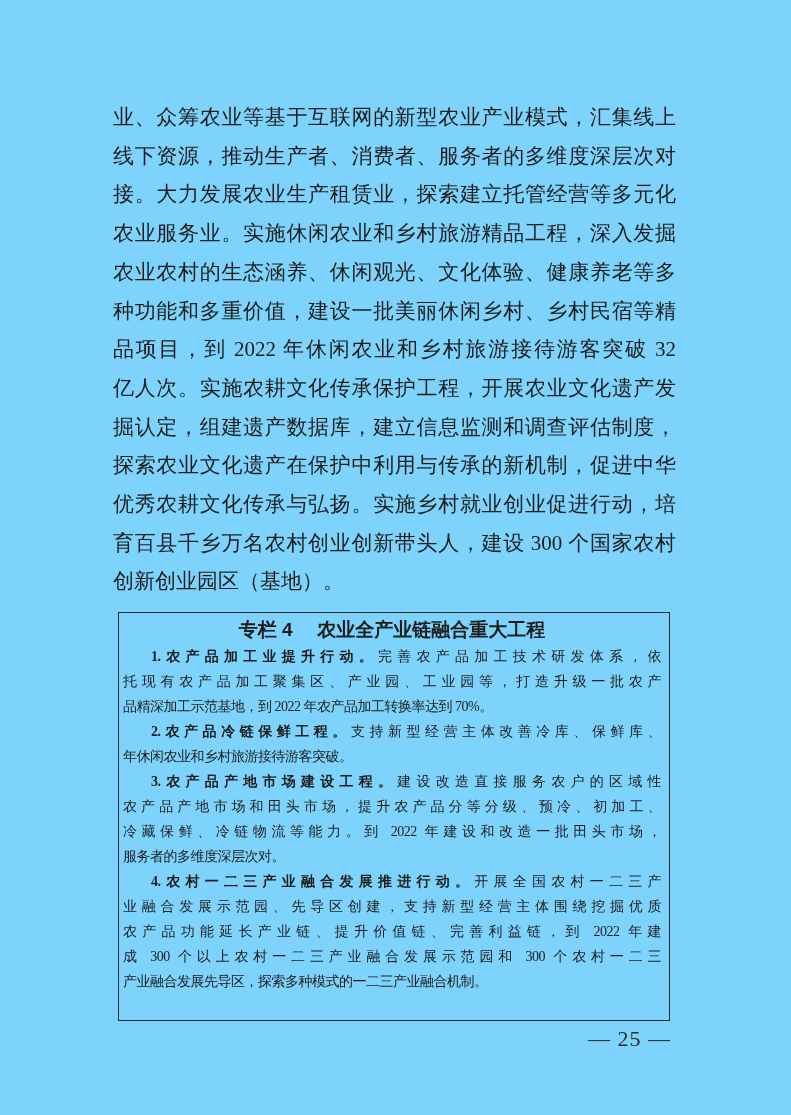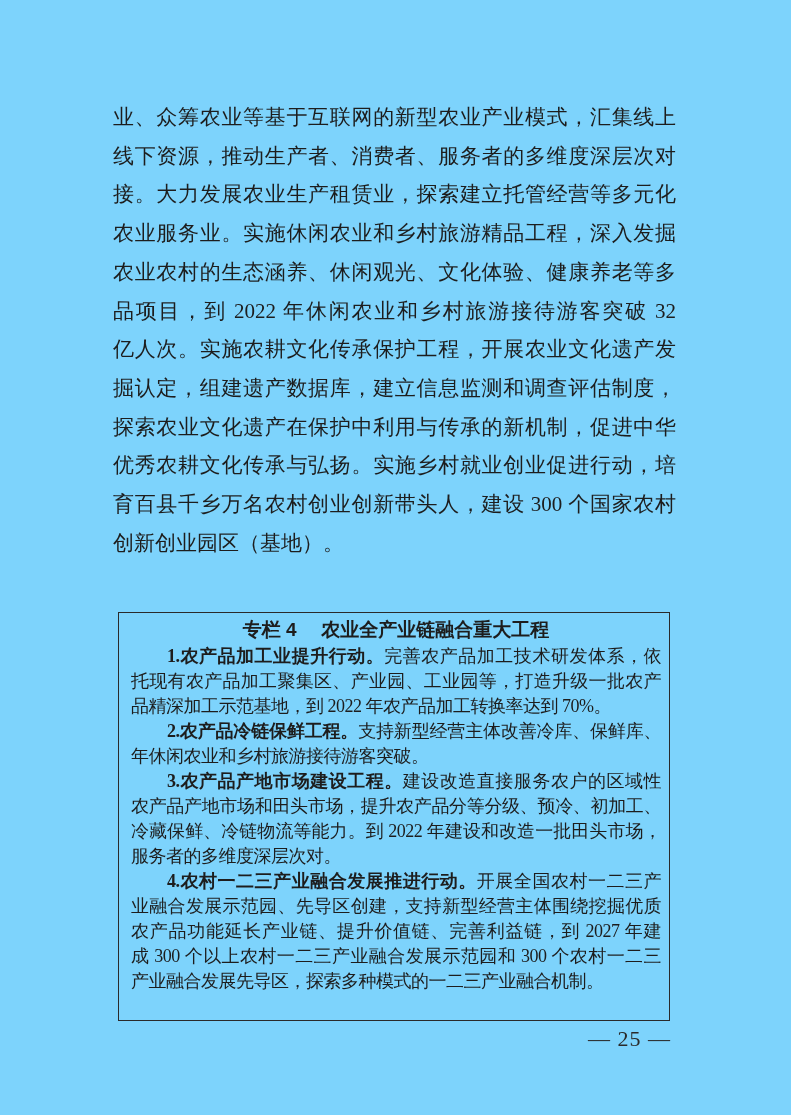--- a/index.html
+++ b/index.html
@@ -32,34 +32,34 @@
     text-align-last: left;
   }
   
   .column-box {
     position: absolute;
     left: 118px;
     top: 612px;
     width: 552px;
     height: 409px;
     border: 1.5px solid #2a2a2a;
-    padding: 2px 8px 2px 12px;
+    padding: 2px 8px 2px 4px;
     overflow: hidden;
   }
   .box-title {
     text-align: center;
     font-family: "Liberation Sans", "DejaVu Sans", sans-serif;
     font-weight: bold;
     font-size: 19px;
     line-height: 29px;
     white-space: nowrap;
   }
   .box-title .title-label { margin-right: 1.3em; }
   .box-paragraphs {
-    font-size: 18px;
+    font-size: 14px;
     line-height: 25px;
     letter-spacing: -0.5px;
   }
   .bline {
     text-align: justify;
     text-align-last: justify;
   }
   .bline.last {
     text-align-last: left;
   }
@@ -81,20 +81,21 @@
 <body>
 
 <div class="page">
 
   <div class="body-text" id="body-text">
       <div class="jline">业、众筹农业等基于互联网的新型农业产业模式，汇集线上</div>
       <div class="jline">线下资源，推动生产者、消费者、服务者的多维度深层次对</div>
       <div class="jline">接。大力发展农业生产租赁业，探索建立托管经营等多元化</div>
       <div class="jline">农业服务业。实施休闲农业和乡村旅游精品工程，深入发掘</div>
       <div class="jline">农业农村的生态涵养、休闲观光、文化体验、健康养老等多</div>
+      <div class="jline">种功能和多重价值，建设一批美丽休闲乡村、乡村民宿等精</div>
       <div class="jline">品项目，到 2022 年休闲农业和乡村旅游接待游客突破 32</div>
       <div class="jline">亿人次。实施农耕文化传承保护工程，开展农业文化遗产发</div>
       <div class="jline">掘认定，组建遗产数据库，建立信息监测和调查评估制度，</div>
       <div class="jline">探索农业文化遗产在保护中利用与传承的新机制，促进中华</div>
       <div class="jline">优秀农耕文化传承与弘扬。实施乡村就业创业促进行动，培</div>
       <div class="jline">育百县千乡万名农村创业创新带头人，建设 300 个国家农村</div>
       <div class="jline last">创新创业园区（基地）。</div>
     </div>
 
   <div class="column-box">
@@ -106,21 +107,21 @@
         <div class="bline">托现有农产品加工聚集区、产业园、工业园等，打造升级一批农产</div>
         <div class="bline last">品精深加工示范基地，到 2022 年农产品加工转换率达到 70%。</div>
         <div class="bline first"><b>2.农产品冷链保鲜工程。</b>支持新型经营主体改善冷库、保鲜库、</div>
         <div class="bline last">年休闲农业和乡村旅游接待游客突破。</div>
         <div class="bline first"><b>3.农产品产地市场建设工程。</b>建设改造直接服务农户的区域性</div>
         <div class="bline">农产品产地市场和田头市场，提升农产品分等分级、预冷、初加工、</div>
         <div class="bline">冷藏保鲜、冷链物流等能力。到 2022 年建设和改造一批田头市场，</div>
         <div class="bline last">服务者的多维度深层次对。</div>
         <div class="bline first"><b>4.农村一二三产业融合发展推进行动。</b>开展全国农村一二三产</div>
         <div class="bline">业融合发展示范园、先导区创建，支持新型经营主体围绕挖掘优质</div>
-        <div class="bline">农产品功能延长产业链、提升价值链、完善利益链，到 2027 年建</div>
+        <div class="bline">农产品功能延长产业链、提升价值链、完善利益链，到 2022 年建</div>
         <div class="bline">成 300 个以上农村一二三产业融合发展示范园和 300 个农村一二三</div>
         <div class="bline last">产业融合发展先导区，探索多种模式的一二三产业融合机制。</div>
       </div>
   </div>
 
   <div class="page-footer">
     <span>— 25 —</span>
   </div>
 
 </div>

